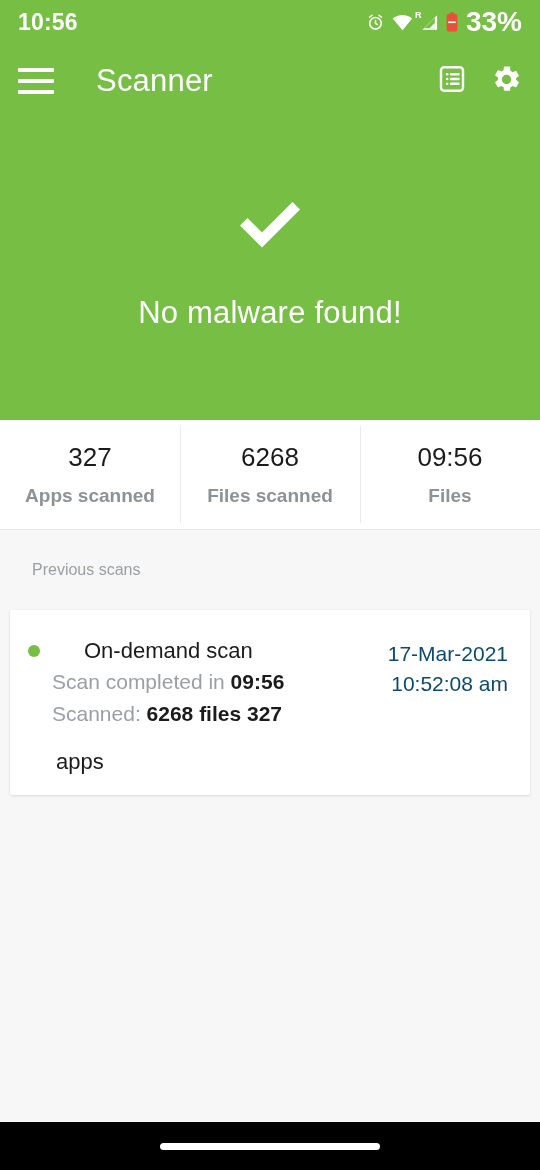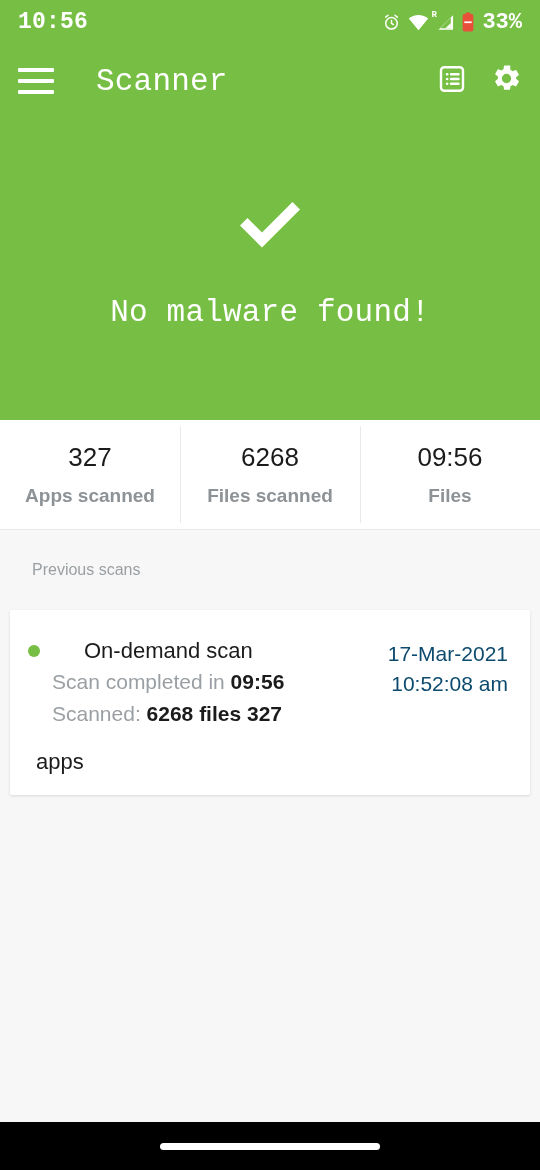--- a/index.html
+++ b/index.html
@@ -8,33 +8,32 @@
     font-family:"Liberation Sans", sans-serif;
     background:#f7f7f7;
     overflow:hidden;
   }
   .phone { position:relative; width:540px; height:1170px; background:#f7f7f7; }
 
   
   .hero {
     position:absolute; top:0; left:0; width:540px; height:420px;
     background:#76bf44;
-    font-family:Liberation Mono, monospace;
   }
 
   
   .statusbar {
     position:absolute; top:0; left:0; width:540px; height:44px;
     display:flex; align-items:center; justify-content:space-between;
     padding:0 18px;
   }
   .status-time { color:#fff; font-size:23px; font-weight:bold; letter-spacing:.2px; }
   .status-icons { display:flex; align-items:center; gap:7px; }
   .status-icons svg { display:block; }
-  .battery-pct { color:#fff; font-size:22px; font-weight:bold; margin-left:1px; }
+  .battery-pct { color:#fff; font-size:28px; font-weight:bold; margin-left:1px; }
   .sig-wrap { position:relative; display:block; }
   .sig-r {
     position:absolute; top:-3px; left:-5px;
     color:#fff; font-size:9px; font-weight:bold; line-height:1;
   }
 
   
   .appbar {
     position:absolute; top:52px; left:0; width:540px; height:58px;
     display:flex; align-items:center; padding:0 18px;
@@ -92,21 +91,21 @@
     width:12px; height:12px; border-radius:50%;
     background:#76bf44; margin-top:9px; margin-right:12px; flex:none;
   }
   .scan-title { font-size:22px; color:#1b1b1b; line-height:1.35; }
   .scan-line {
     font-size:21px; color:#9a9fa3; line-height:1.55;
     margin-left:24px; white-space:nowrap;
   }
   .scan-line b { color:#1b1b1b; font-weight:bold; }
   .scan-overflow {
-    font-size:22px; color:#1b1b1b; margin-left:8px; margin-top:18px;
+    font-size:22px; color:#1b1b1b; margin-left:28px; margin-top:18px;
   }
   .card-right { text-align:right; flex:none; padding-top:3px; }
   .card-right div { font-size:21px; color:#0c4a6e; line-height:1.45; white-space:nowrap; }
 
   
   .navbar {
     position:absolute; bottom:0; left:0; width:540px; height:48px;
     background:#000; display:flex; align-items:center; justify-content:center;
   }
   .nav-pill { width:220px; height:7px; border-radius:4px; background:#fff; }

